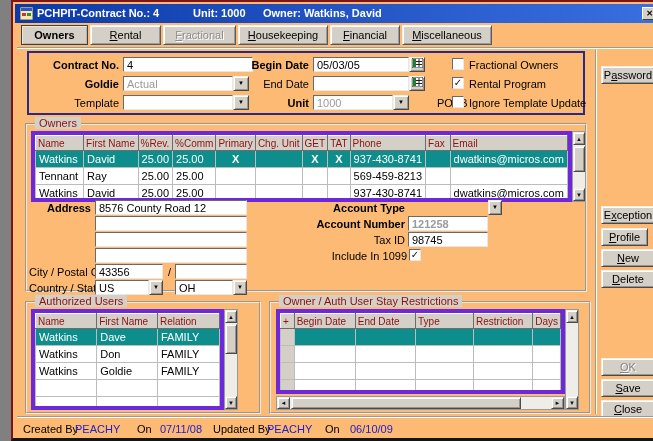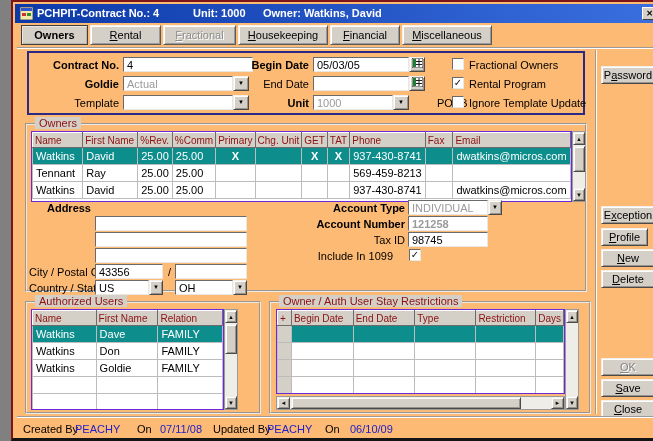--- a/index.html
+++ b/index.html
@@ -52,21 +52,21 @@
 
   
   .group { position:absolute; border:2px groove #eceae6; }
   .group > .glabel { position:absolute; top:-8px; left:8px; padding:0 4px; background:#d4d0c8;
     color:var(--hdr); white-space:nowrap; }
 
   .navybox { position:absolute; left:14px; top:49px; width:558px; height:64px;
     border:2px solid #2a2a86; }
 
   
-  .gridwrap { position:absolute; border:1px solid #6d28d9; background:#fff; overflow:hidden; }
+  .gridwrap { position:absolute; border:4px solid #6d28d9; background:#fff; overflow:hidden; }
   table { border-collapse:collapse; table-layout:fixed; background:#fff; }
   th { background:#d4d0c8; color:var(--hdr); font-weight:normal; text-align:left;
     padding:0 2px; border:1px solid; border-color:#fff #6c6c6c #6c6c6c #fff;
     height:15px; font-size:10px; white-space:nowrap; overflow:hidden; }
   td { border:1px solid #bcbcbc; padding:0 3px; height:17px; font-size:11px;
     white-space:nowrap; overflow:hidden; background:#fff; }
   tr.sel td { background:var(--sel); color:#fff; }
   #owners-table td:nth-child(5), #owners-table td:nth-child(7), #owners-table td:nth-child(8)
     { text-align:center; font-weight:bold; }
   #stay-table td:first-child { background:#d4d0c8; }
@@ -252,41 +252,41 @@
           </tbody>
       </table>
     </div>
     <div class="vscroll" style="left:545px;top:6px;height:71px">
       <span class="sbtn" style="top:0"><span>▲</span></span>
       <div class="thumb" style="left:0;top:14px;width:12px;height:26px"></div>
       <span class="sbtn" style="bottom:0"><span>▼</span></span>
     </div>
 
     <span class="lbl r b" style="left:2px;top:77px;width:62px">Address</span>
+    <input class="fld" style="left: 68px; top: 75px; width: 152px;" readonly="" value="8576 County Road 12">
     <input class="fld" style="left: 68px; top: 91px; width: 152px;" readonly="" value="">
     <input class="fld" style="left: 68px; top: 107px; width: 152px;" readonly="" value="">
     <input class="fld" style="left: 68px; top: 123px; width: 152px;" readonly="" value="">
     <span class="lbl r" style="left:2px;top:141px;width:62px">City / Postal Cd.</span>
     <input class="fld" style="left: 68px; top: 139px; width: 68px;" readonly="" value="43356">
     <span class="lbl" style="left:141px;top:141px">/</span>
     <input class="fld" style="left: 148px; top: 139px; width: 72px;" readonly="" value="">
     <span class="lbl r" style="left:2px;top:157px;width:62px">Country / State</span>
     <input class="fld" style="left: 68px; top: 155px; width: 54px;" readonly="" value="US">
     <span class="minibtn lov" style="left:122px;top:155px;width:14px"><span>▼</span></span>
     <input class="fld" style="left: 148px; top: 155px; width: 58px;" readonly="" value="OH">
     <span class="minibtn lov" style="left:206px;top:155px;width:14px"><span>▼</span></span>
 
     <span class="lbl r b" style="left:258px;top:77px;width:120px">Account Type</span>
-    <input class="fld dis" style="left: 381px; top: 75px; width: 80px;" readonly="" value="INDIVIDUAL">
     <span class="minibtn lov" style="left:461px;top:75px;width:14px"><span>▼</span></span>
     <span class="lbl r b" style="left:258px;top:93px;width:120px">Account Number</span>
     <input class="fld dis" style="left: 381px; top: 91px; width: 80px; font-weight: bold;" readonly="" value="121258">
     <span class="lbl r" style="left:258px;top:109px;width:120px">Tax ID</span>
     <input class="fld" style="left: 381px; top: 107px; width: 80px;" readonly="" value="98745">
-    <span class="lbl r" style="left:246px;top:125px;width:120px">Include In 1099</span>
+    <span class="lbl r" style="left:260px;top:125px;width:120px">Include In 1099</span>
     <span class="cb on" style="left:382px;top:124px">✓</span>
   </div>
 
   <div class="group" style="left:256px;top:299px;width:322px;height:113px">
     <span class="glabel">Owner / Auth User Stay Restrictions</span>
     <div class="gridwrap" style="left:5px;top:6px;width:289px;height:85px">
       <table id="stay-table">
         <colgroup>
             <col style="width:14px">
             <col style="width:62px">

